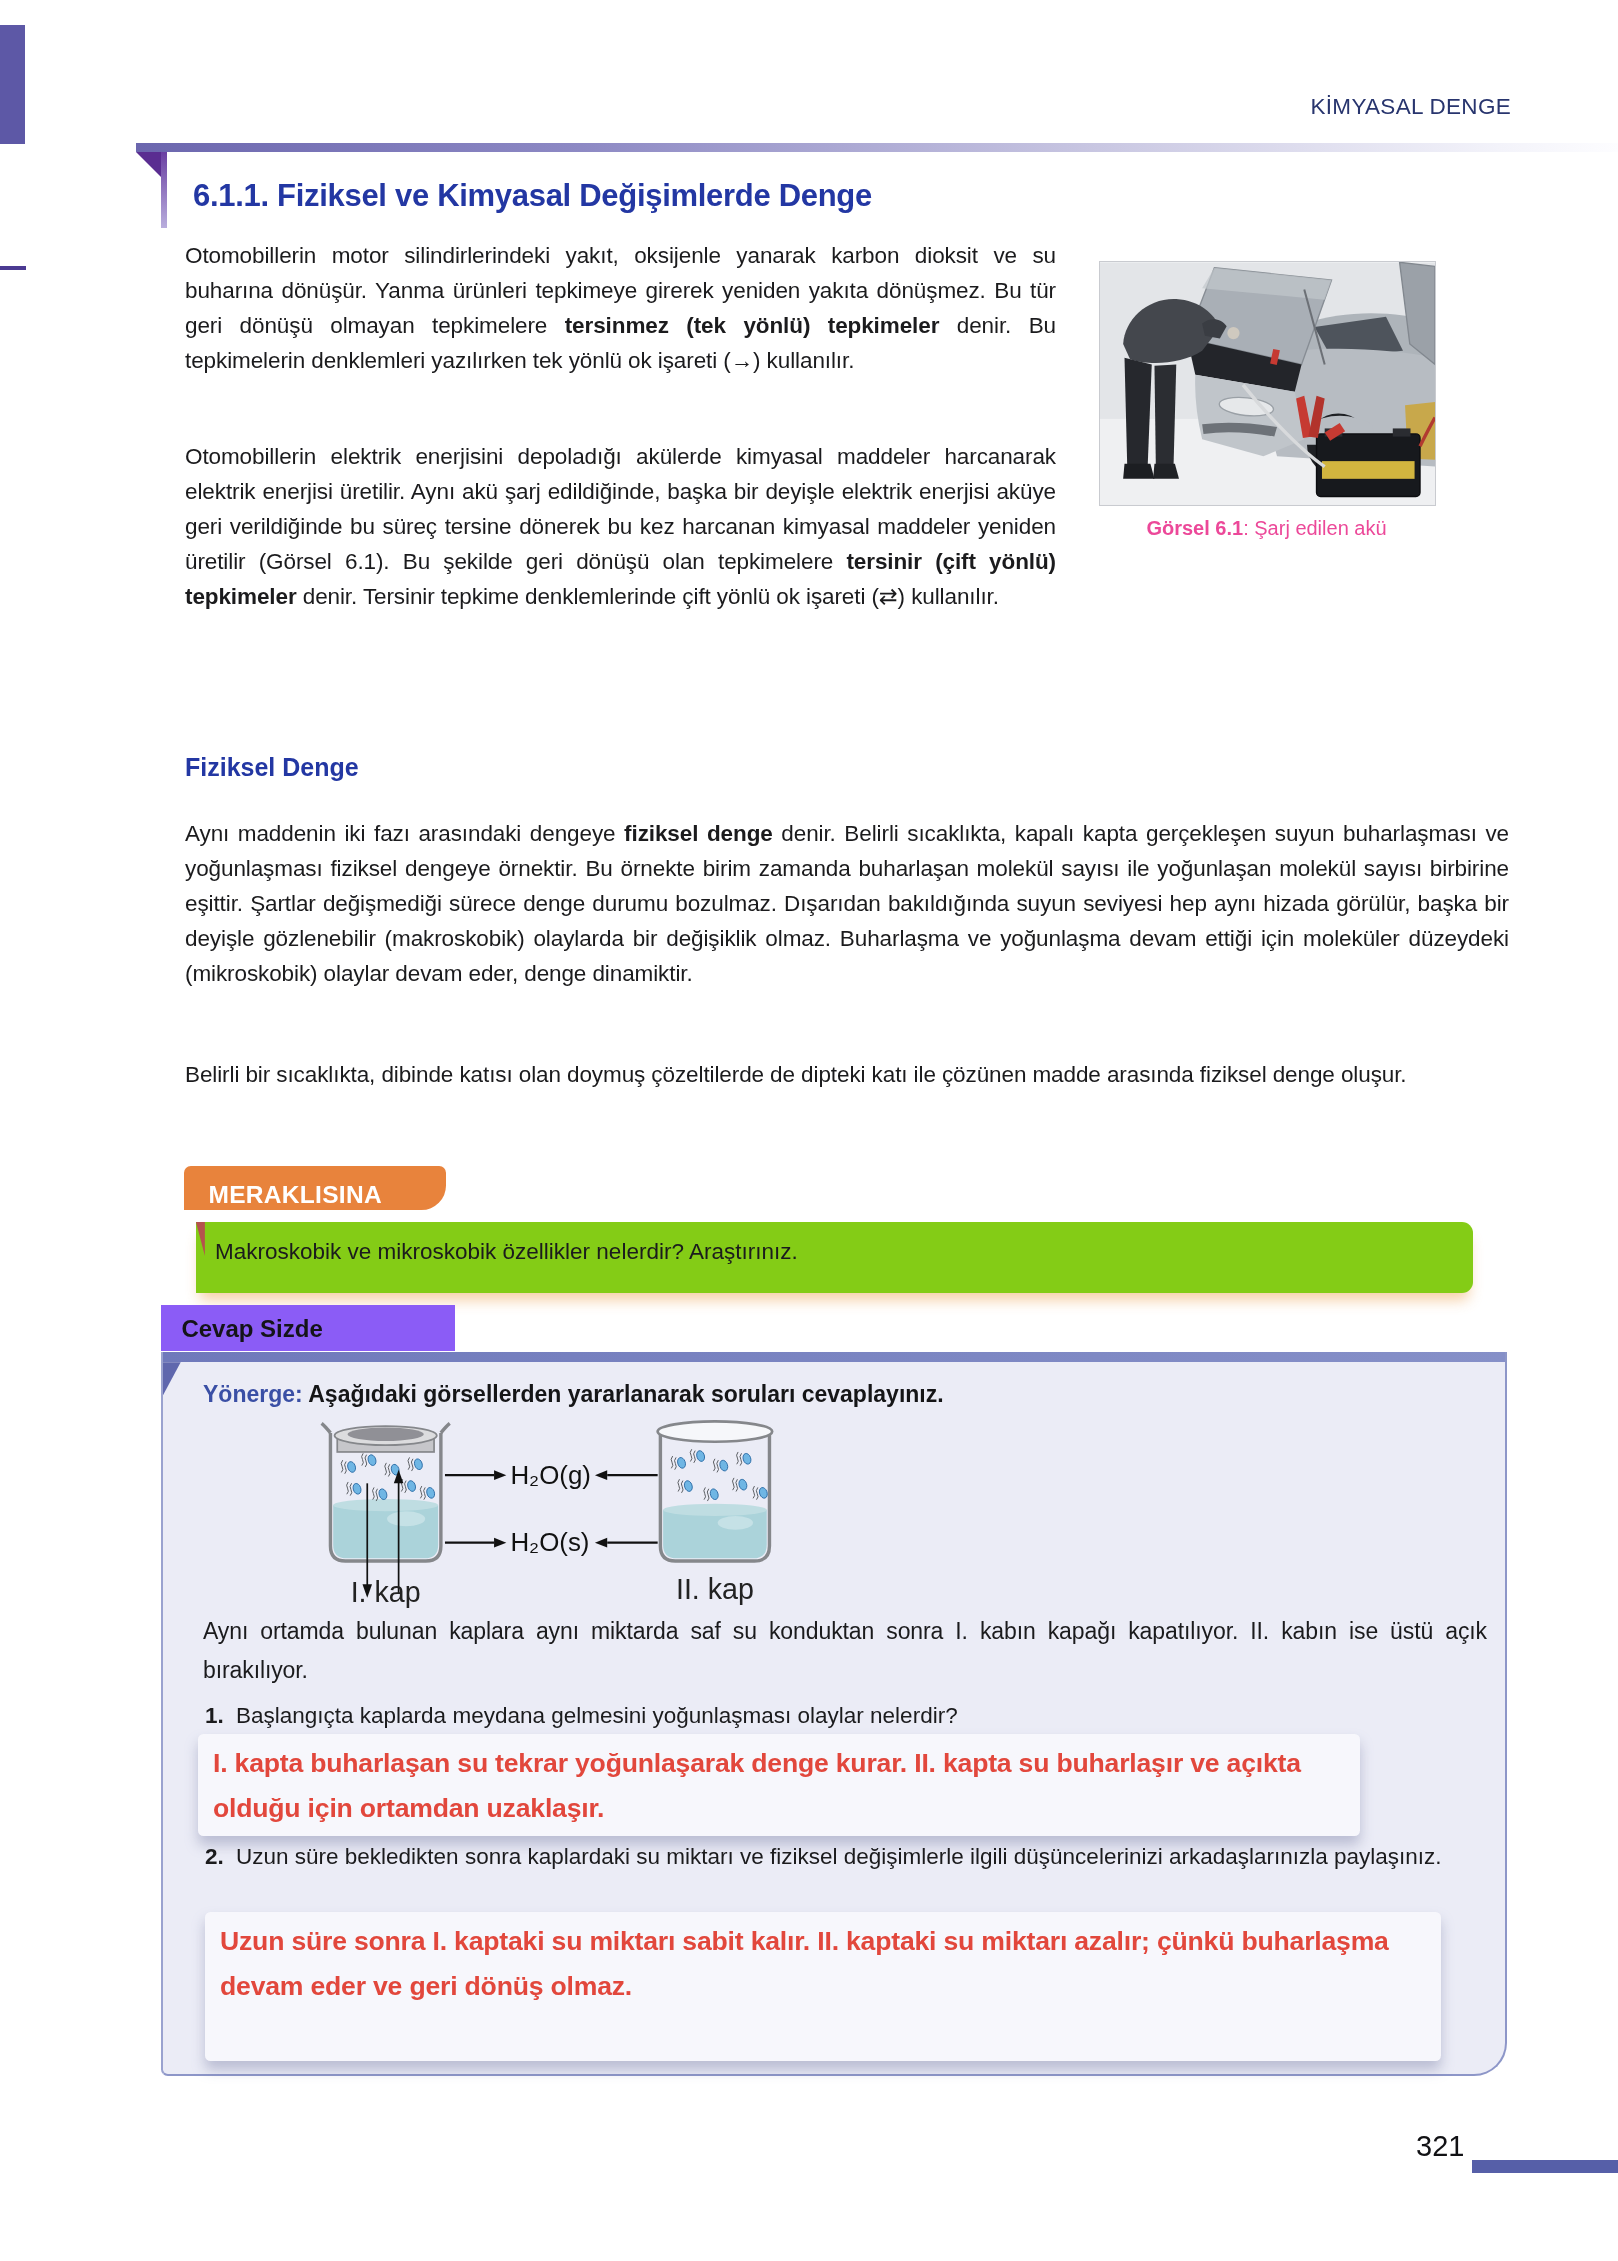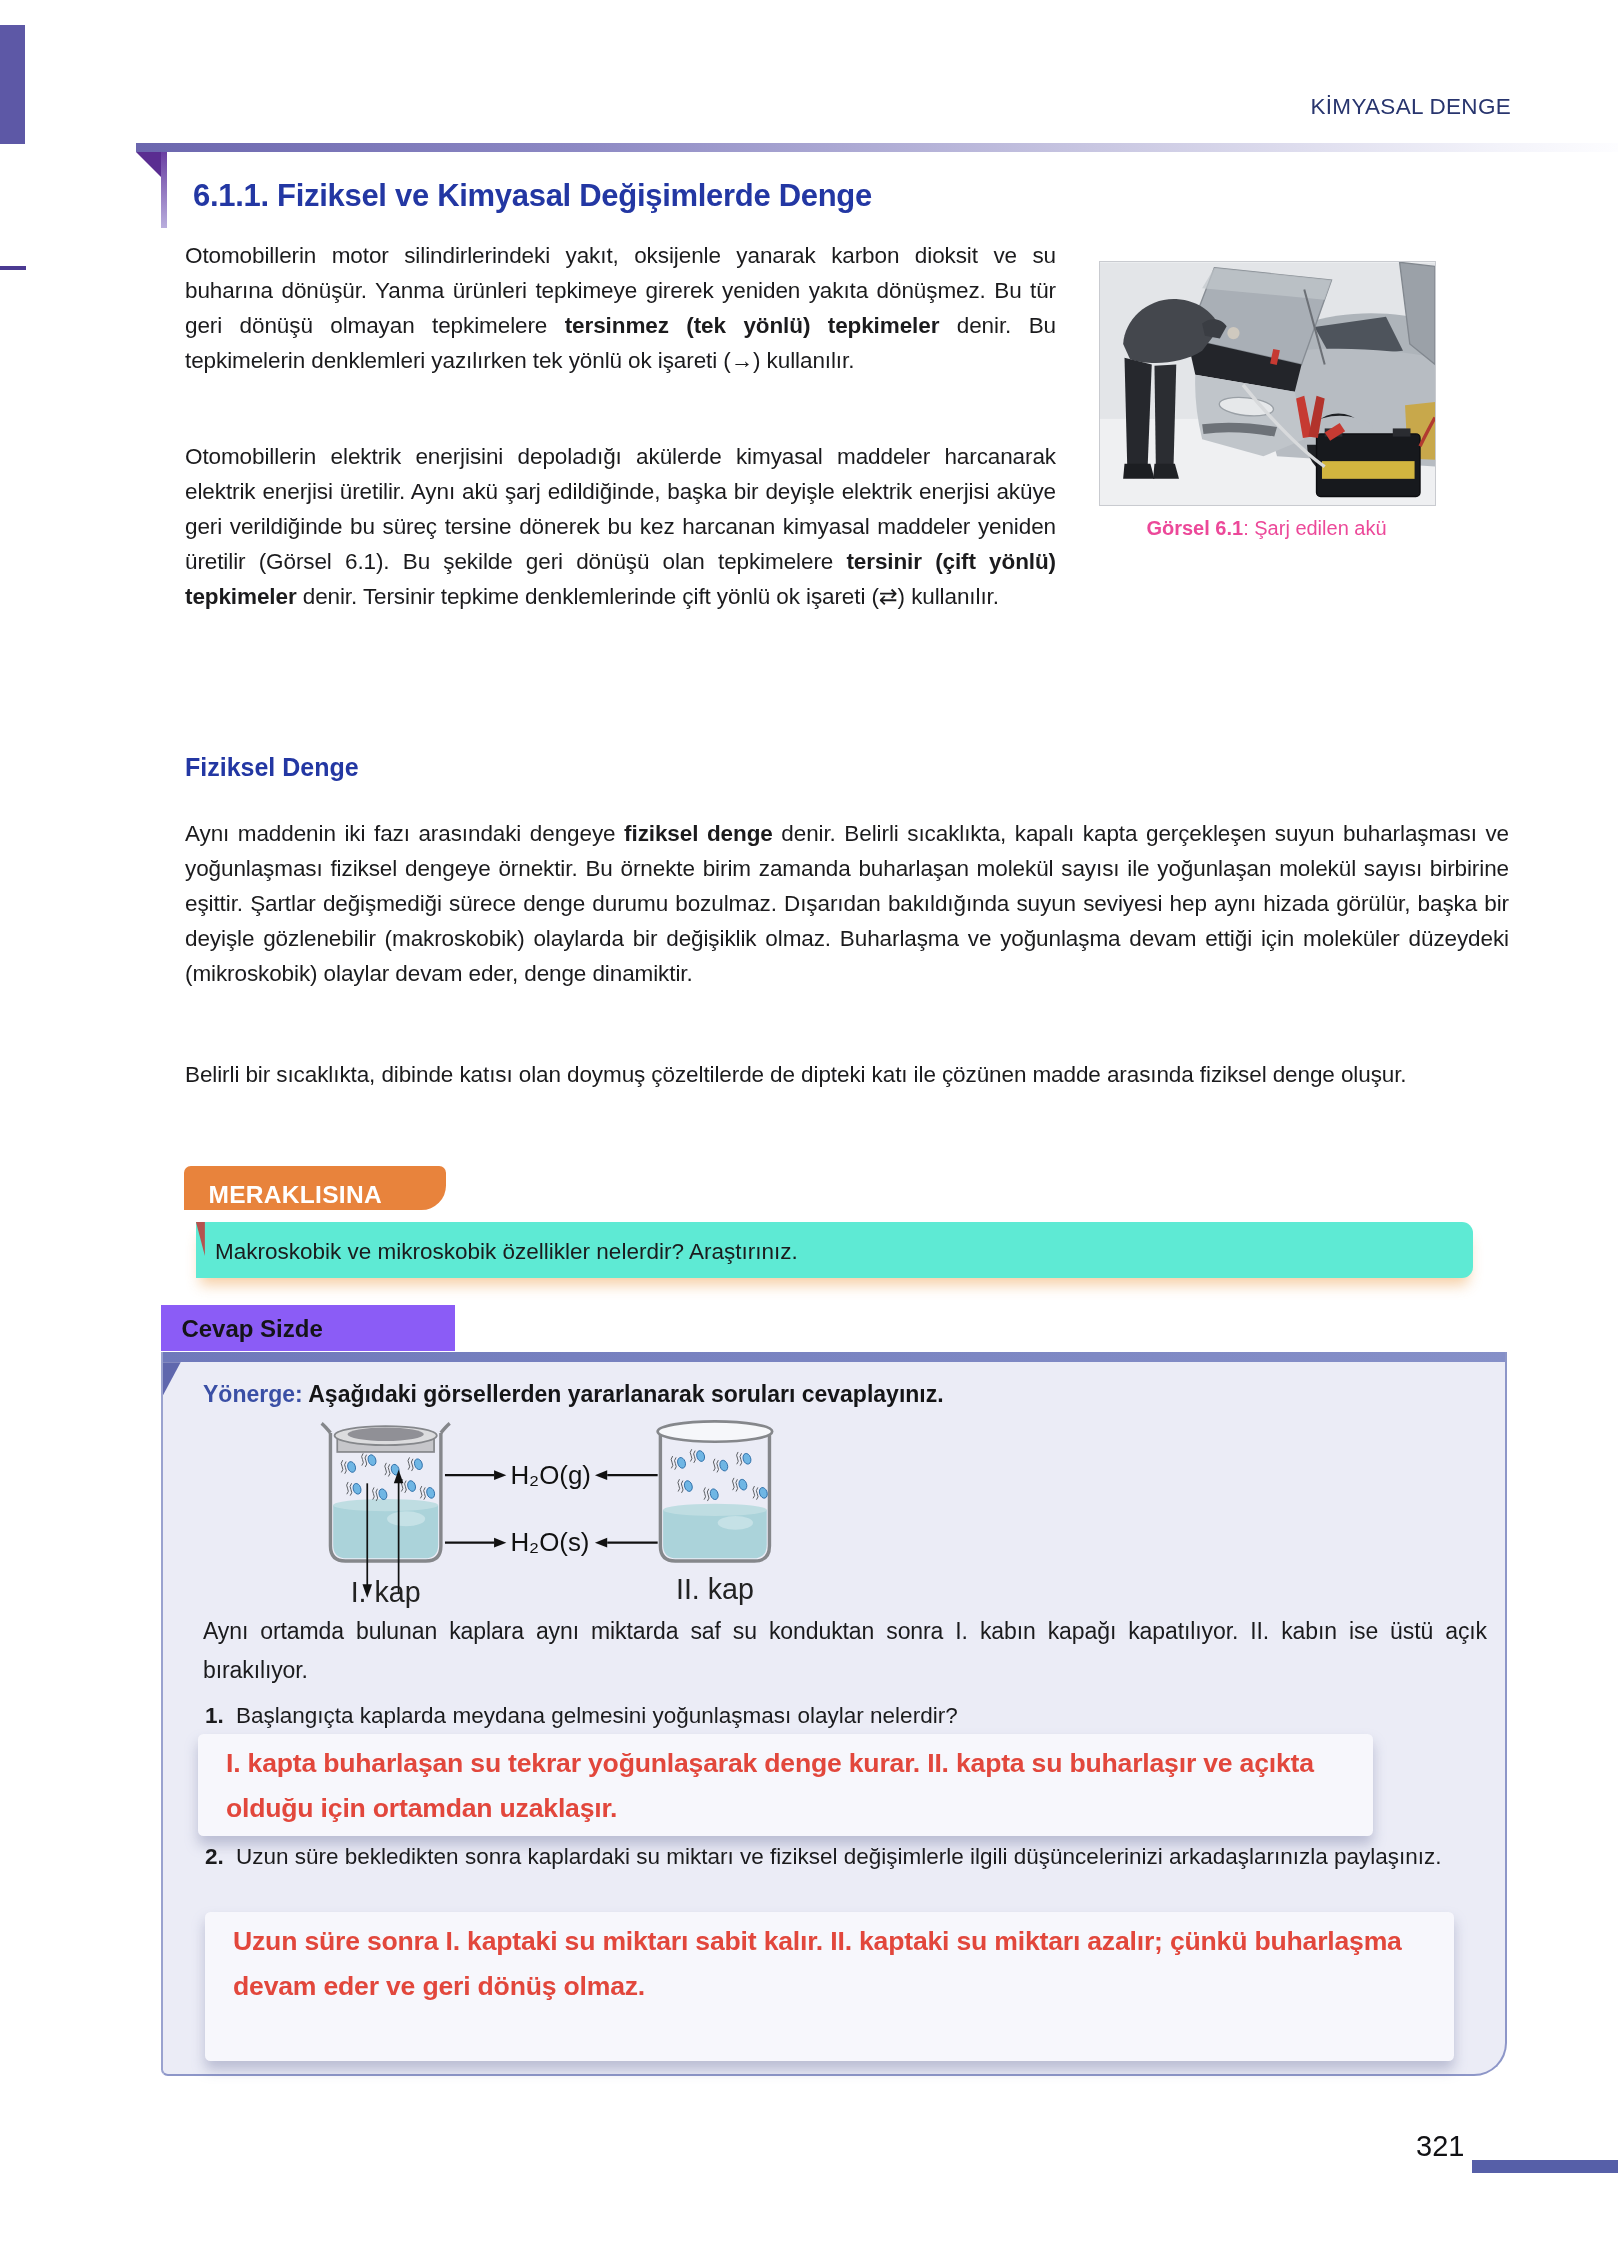--- a/index.html
+++ b/index.html
@@ -30,21 +30,21 @@
   .p2{position:absolute;left:185px;top:439px;width:871px;}
   .p3{position:absolute;left:185px;top:816px;width:1324px;}
   .p4{position:absolute;left:185px;top:1057px;width:1324px;}
   .bold{font-weight:bold;}
   .sub-heading{position:absolute;left:185px;top:753px;font-size:25px;font-weight:bold;color:#2337a3;}
   
   .figure{position:absolute;left:1099px;top:261px;width:335px;}
   .figure svg{display:block;border:0.7px solid #c9cbd0;}
   .figure-caption{margin-top:11px;text-align:center;font-size:20px;color:#ec4899;}
   
-  .mk-box{position:absolute;left:196px;top:1222px;width:1277px;height:56px;background:#5eead4;
+  .mk-box{position:absolute;left:196px;top:1222px;width:1277px;height:71px;background:#84cc16;
     border-radius:0 11px 11px 0;box-shadow:0 11px 13.6px -4.1px rgba(234,150,60,0.45);}
   .mk-box-text{font-size:22.5px;line-height:60px;padding-left:19px;color:#1b1b1d;white-space:nowrap;}
   .mk-fold{position:absolute;left:196px;top:1222px;width:8.9px;height:34px;background:#b5524e;
     clip-path:polygon(0 0,100% 0,100% 100%);}
   .mk-tab{position:absolute;left:184px;top:1166px;width:262px;height:44px;background:#e8833c;
     border-radius:6.8px 6.8px 24.5px 0;color:#ffffff;font-weight:bold;font-size:24.5px;line-height:57px;
     padding-left:24.5px;box-sizing:border-box;letter-spacing:0.3px;}
   
   .cs-tab{position:absolute;left:161px;top:1305px;width:294px;height:46px;background:#8b5cf6;
     color:#141418;font-weight:bold;font-size:24px;line-height:48px;padding-left:20.4px;box-sizing:border-box;}
@@ -60,21 +60,21 @@
   .yonerge-text{color:#151517;text-align:center;}
   .diagram{position:absolute;left:102px;top:63px;}
   .panel-intro{position:absolute;left:40px;top:260px;width:1284px;font-size:23px;line-height:39px;
     text-align:justify;color:#1b1b1d;letter-spacing:-0.1px;}
   .q-row{position:absolute;display:flex;font-size:22.5px;line-height:38px;color:#1b1b1d;}
   .q1{left:42px;top:345px;width:1260px;}
   .q2{left:42px;top:486px;width:1267px;}
   .q-num{font-weight:bold;flex:0 0 31px;}
   .q-text{flex:1;text-align:left;}
   .answer-box{position:absolute;background:#f7f7fc;border-radius:5.5px;
-    box-shadow:0 8.2px 12.3px rgba(115,120,160,0.4);padding-left:13px;}
+    box-shadow:0 8.2px 12.3px rgba(115,120,160,0.4);}
   .box1{left:35px;top:382px;width:1162px;height:102px;}
   .box2{left:42px;top:560px;width:1236px;height:149px;}
   .answer{font-size:26.6px;font-weight:bold;color:#e2473c;line-height:45px;padding:6.8px 15px 0 15px;
     letter-spacing:-0.2px;}
   
   .page-number{position:absolute;left:1416px;top:2130px;font-size:29px;color:#111114;}
   .bottom-bar{position:absolute;left:1472px;top:2160px;width:146px;height:13px;background:#565fa8;}
 </style>
 </head>
 <body>

